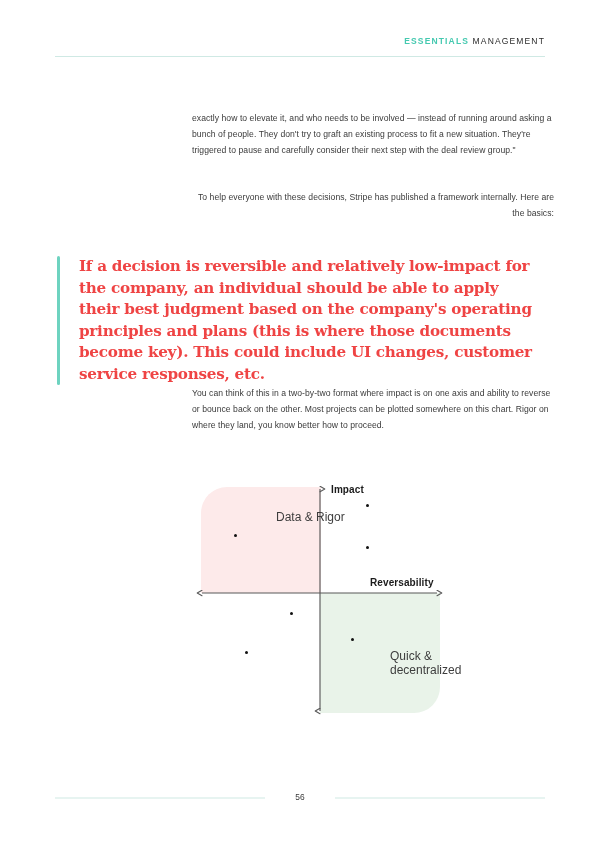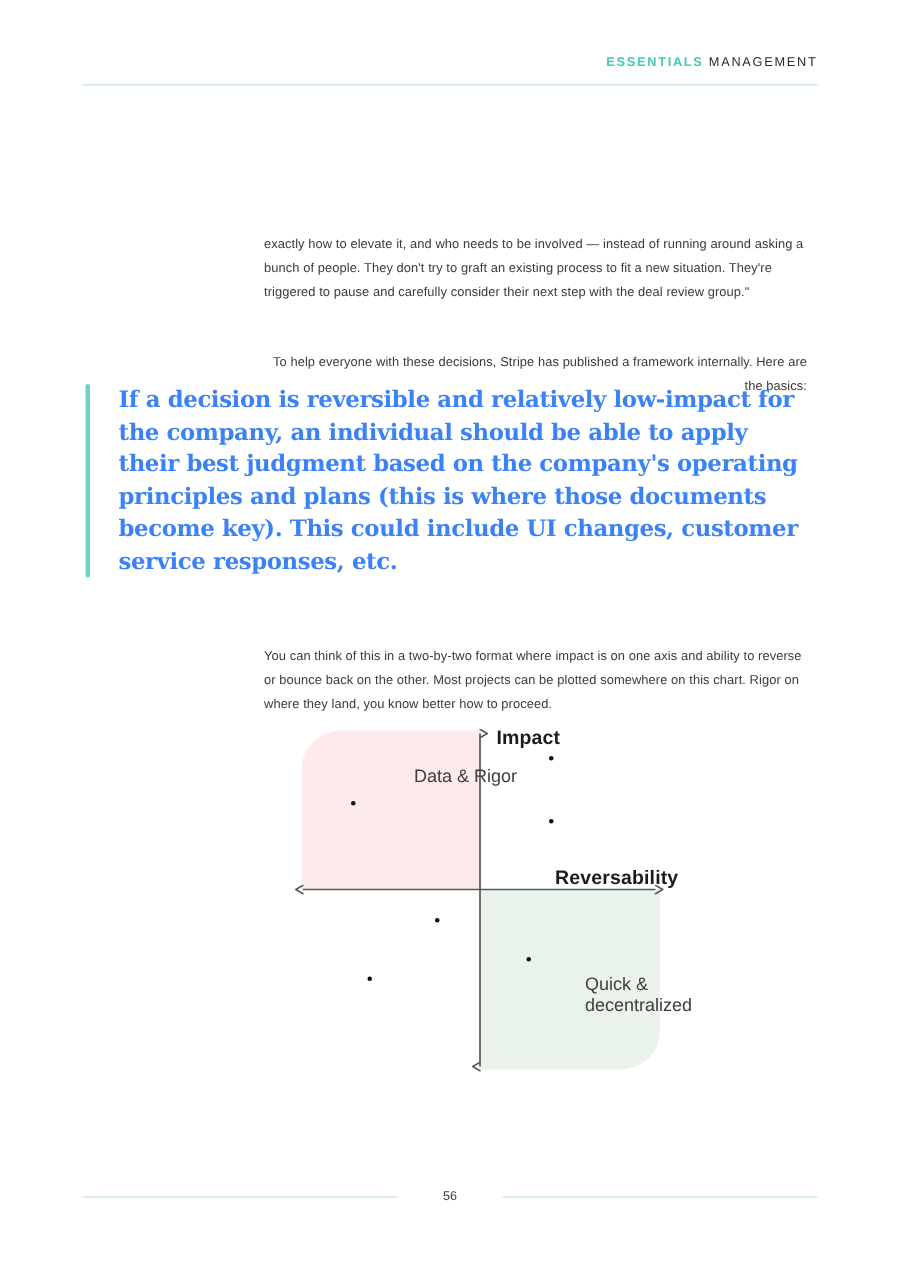--- a/index.html
+++ b/index.html
@@ -42,23 +42,22 @@
     top: 56px;
     left: 55px;
     width: 490px;
     height: 1px;
     background: #cfe9e4;
   }
 
   
   .text-col {
     position: absolute;
-    left: 176px;
+    left: 192px;
     width: 362px;
-    margin-top: 44px;
   }
   .body-par {
     font-size: 8.6px;
     line-height: 16.2px;
     color: #3a3a3a;
     letter-spacing: 0.05px;
   }
   #par-intro { top: 110px; }
   #par-framework { top: 189px; }
   #par-twobytwo { top: 385px; }
@@ -77,21 +76,21 @@
     background: #6ed3c0;
     flex: 0 0 auto;
     border-radius: 2px;
   }
   .pullquote-text {
     margin-left: 19px;
     font-family: "DejaVu Serif", "Liberation Serif", serif;
     font-weight: 700;
     font-size: 15.2px;
     line-height: 21.5px;
-    color: #3b82f6;
+    color: #ef4444;
     letter-spacing: -0.25px;
   }
 
   
   .chart {
     position: absolute;
     left: 190px;
     top: 470px;
     width: 260px;
     height: 250px;
@@ -118,21 +117,21 @@
   .axis-svg {
     position: absolute;
     left: 0;
     top: 0;
     width: 260px;
     height: 250px;
     overflow: visible;
   }
   .axis-label {
     position: absolute;
-    font-size: 13px;
+    font-size: 10px;
     font-weight: 700;
     color: #1b1b1b;
     letter-spacing: 0.1px;
     white-space: nowrap;
     text-align: center;
   }
   .axis-label-impact {
     left: 141px;
     top: 14px;
   }

